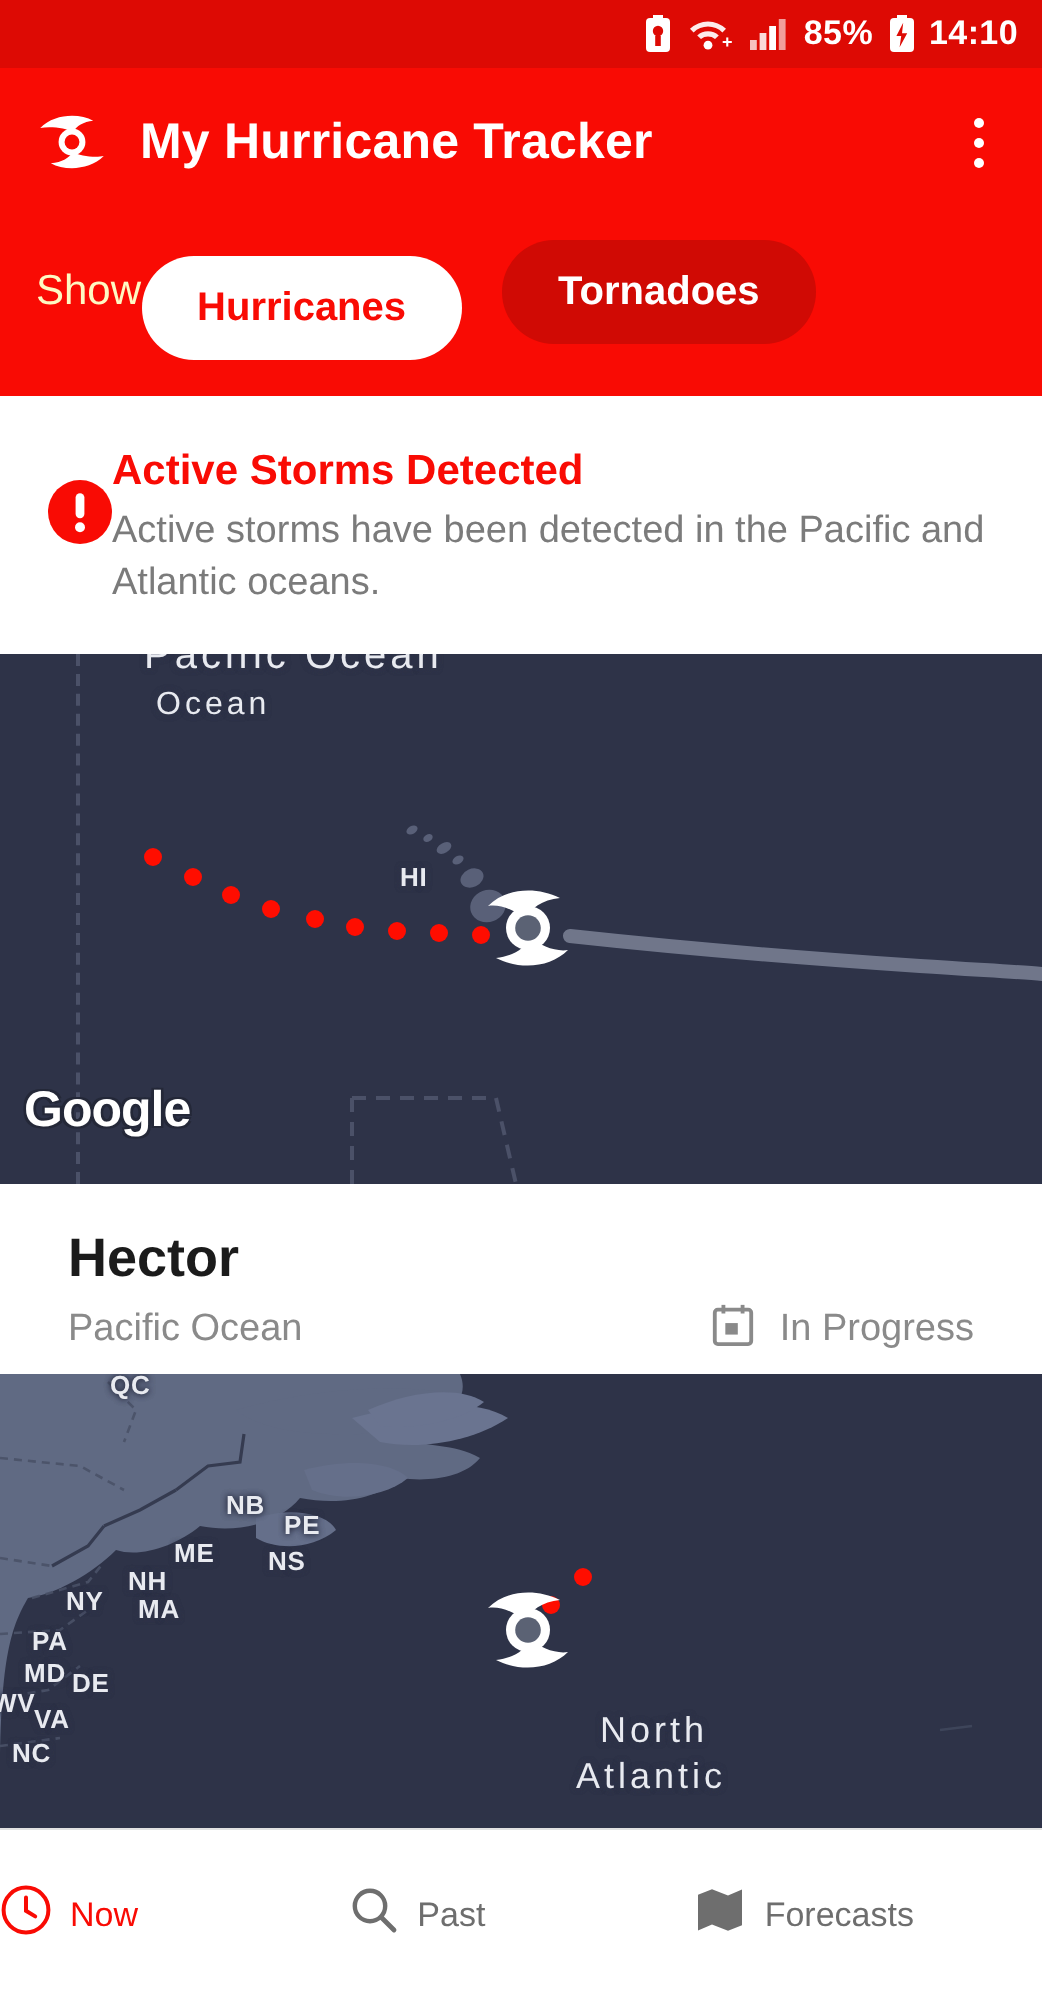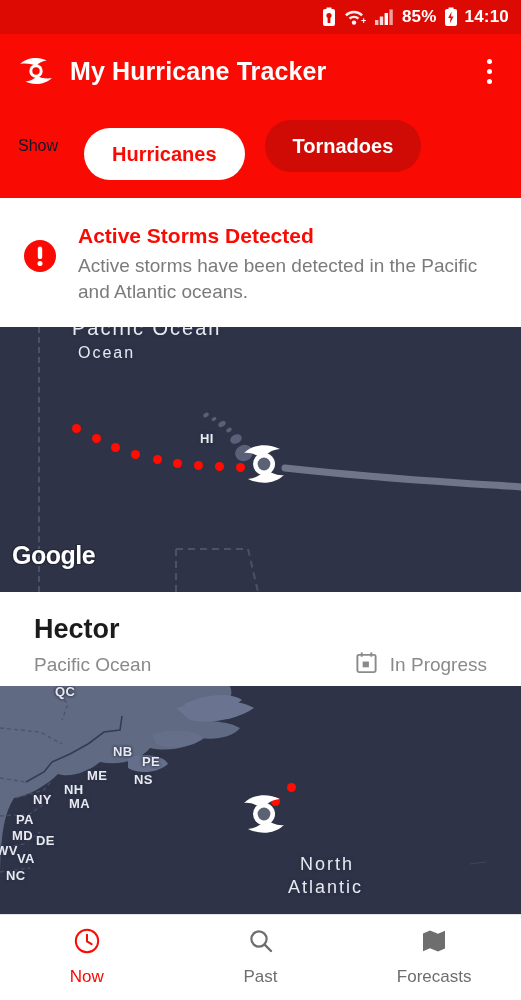--- a/index.html
+++ b/index.html
@@ -28,33 +28,33 @@
   .appbar-logo { width:36px; height:30px; margin-right:16px; flex:none; }
   .appbar-title { color:#fff; font-size:25px; font-weight:bold; letter-spacing:.1px; flex:1; }
   .overflow { width:28px; display:flex; flex-direction:column; align-items:center; gap:5px; cursor:pointer; }
   .overflow i { width:5px; height:5px; border-radius:50%; background:#fff; display:block; }
 
   
   .filterbar {
     background:#F90B04; height:90px;
     display:flex; align-items:center; padding:0 18px 14px 18px;
   }
-  .show-label { color:#0f172a; font-size:16px; font-weight:500; margin-right:26px; }
+  .show-label { color:#fef9c3; font-size:21px; font-weight:500; }
   .chip {
     border-radius:26px; padding:0 28px; height:52px;
     display:flex; align-items:center; justify-content:center;
     font-size:20px; font-weight:bold; cursor:pointer; white-space:nowrap;
   }
   .chip.selected { background:#ffffff; color:#F90B04;margin-top:16px; }
   .chip.unselected { background:#D00A04; color:#ffffff; margin-left:20px; }
 
   
   .alert {
     background:#fff; display:flex; align-items:flex-start;
-    padding:26px 24px 22px 24px; gap:22px;
+    padding:26px 24px 22px 24px; 
   }
   .alert-icon { width:32px; height:32px; flex:none; margin-top:16px; }
   .alert-texts { flex:1; }
   .alert-title { color:#F90B04; font-size:21px; font-weight:bold; margin-bottom:5px; }
   .alert-body { color:#7B7B7B; font-size:19px; line-height:1.38; }
 
   
   .map { position:relative; width:521px; overflow:hidden; background:#2E3348; }
   .map.pacific { height:265px; }
   .map.atlantic { height:266px; }
@@ -81,21 +81,21 @@
   .storm-status { display:flex; align-items:center; gap:12px; }
   .storm-status-text { font-size:19px; color:#8A8A8A; }
 
   
   .bottomnav {
     position:absolute; left:0; bottom:0; width:521px; height:86px;
     background:#fff; border-top:1px solid #E2E2E2;
     display:flex; align-items:center;
   }
   .navitem {
-    flex:1; display:flex; flex-direction:column; align-items:center;
+    flex:1; display:flex; align-items:center;
     gap:9px; cursor:pointer;
   }
   .navitem .navlabel { font-size:17px; color:#6E6E6E; }
   .navitem.active .navlabel { color:#F90B04; }
 </style>
 </head>
 <body>
 
 <div class="phone">
 

